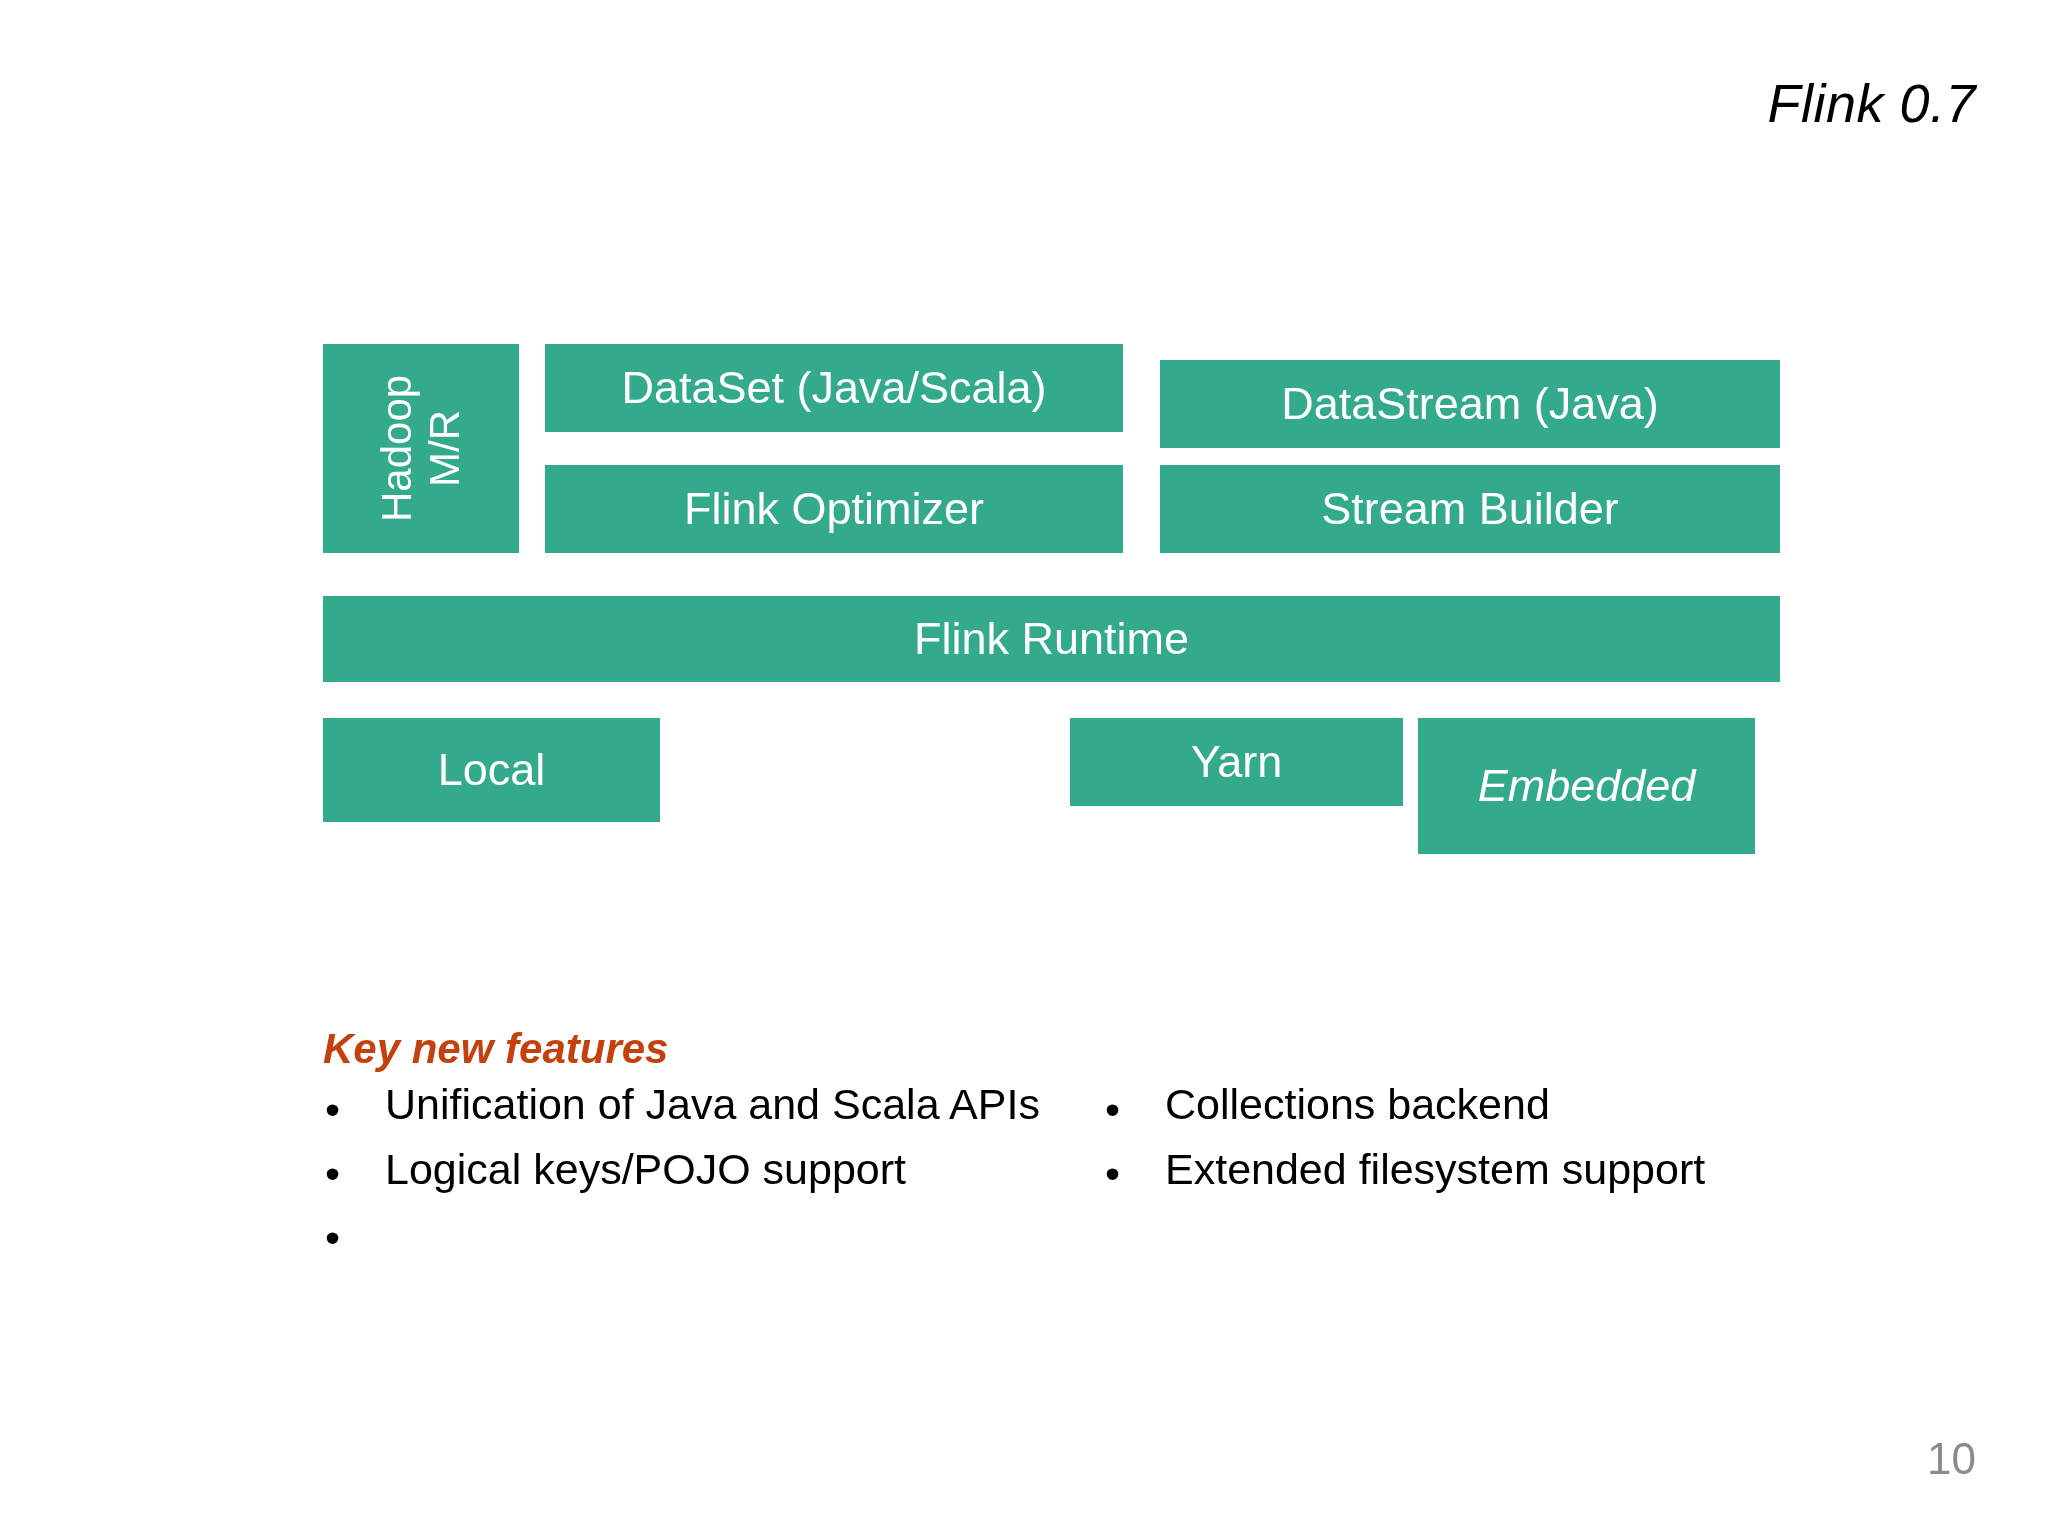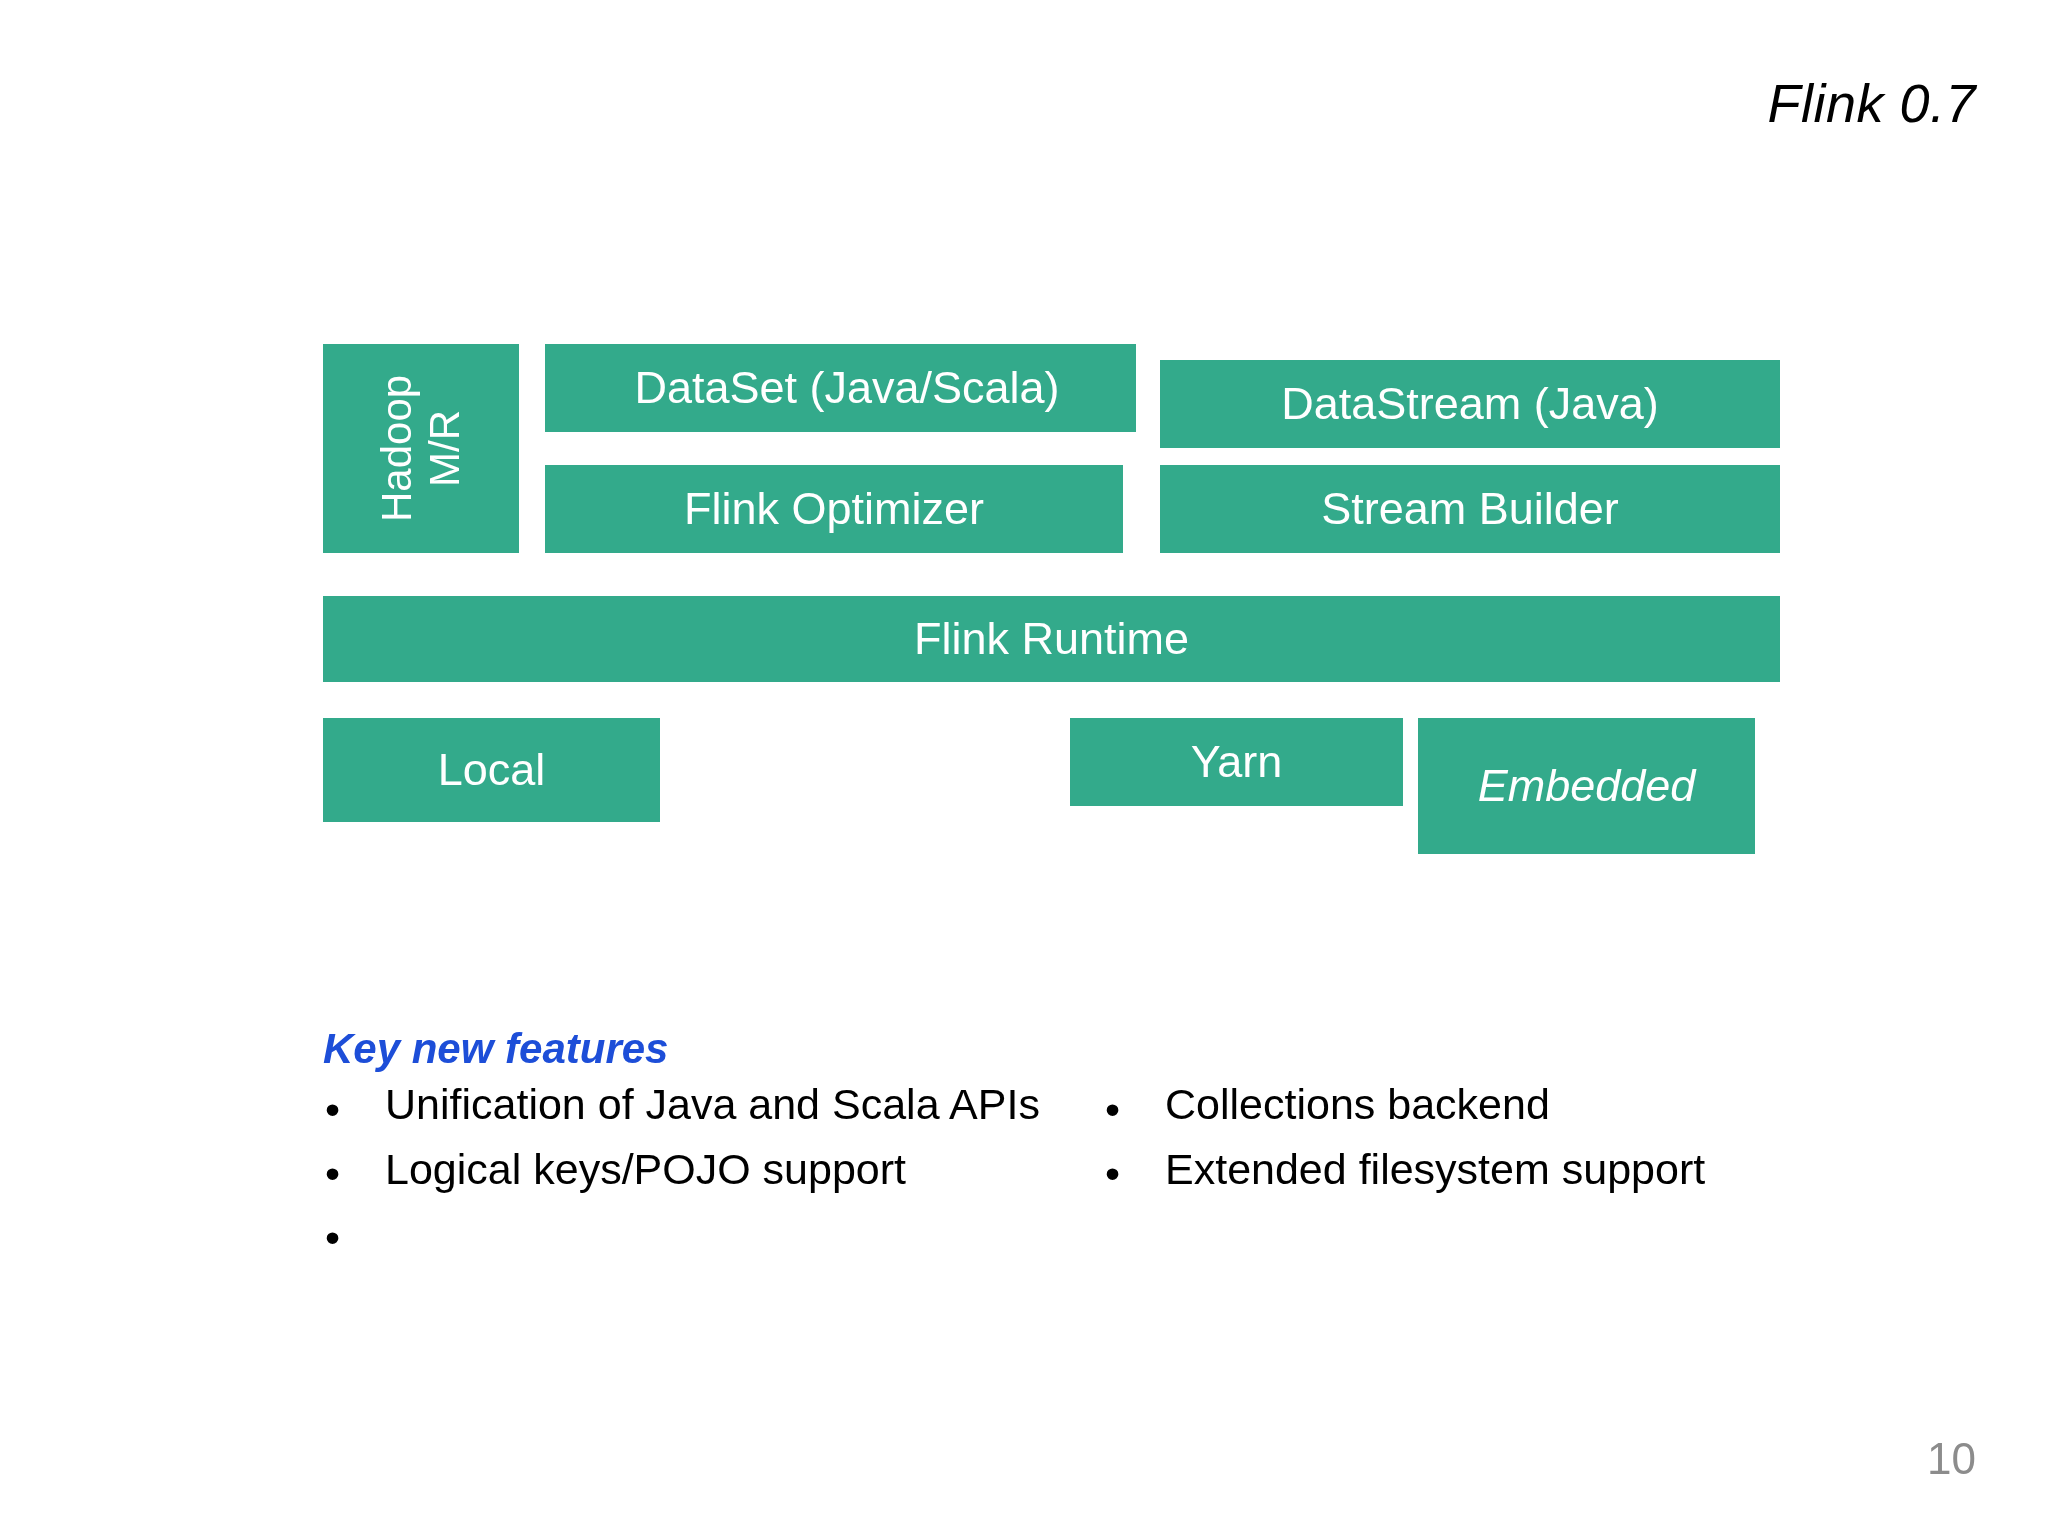--- a/index.html
+++ b/index.html
@@ -56,21 +56,21 @@
   .box.vertical {
     writing-mode: vertical-rl;
     transform: rotate(180deg);
     font-size: 42px;
     line-height: 1.15;
     white-space: pre;
   }
 
   
   .box-hadoop    { left: 323px;  top: 344px; width: 196px; height: 209px; }
-  .box-dataset   { left: 545px;  top: 344px; width: 578px; height: 88px; padding-left: 13px;  }
+  .box-dataset   { left: 545px;  top: 344px; width: 578px; height: 88px;  }
   .box-datastream{ left: 1160px; top: 344px; width: 620px; height: 88px; margin-top: 16px;  }
 
   
   .box-optimizer { left: 545px;  top: 465px; width: 578px; height: 88px;  }
   .box-builder   { left: 1160px; top: 465px; width: 620px; height: 88px;  }
 
   
   .box-runtime   { left: 323px;  top: 596px; width: 1457px; height: 86px; }
 
   
@@ -85,21 +85,21 @@
     left: 323px;
     top: 1024px;
     width: 1550px;
   }
   .features-heading {
     font-size: 42px;
     font-weight: bold;
     font-style: italic;
     line-height: 1.2;
     margin: 0 0 6px 0;
-    color: #1d4ed8;
+    color: #c2410c;
   }
   .features-cols {
     position: relative;
     width: 100%;
   }
   .feature-col {
     position: absolute;
     top: 0;
   }
   .feature-col-left  { left: 0px;   width: 720px; }

